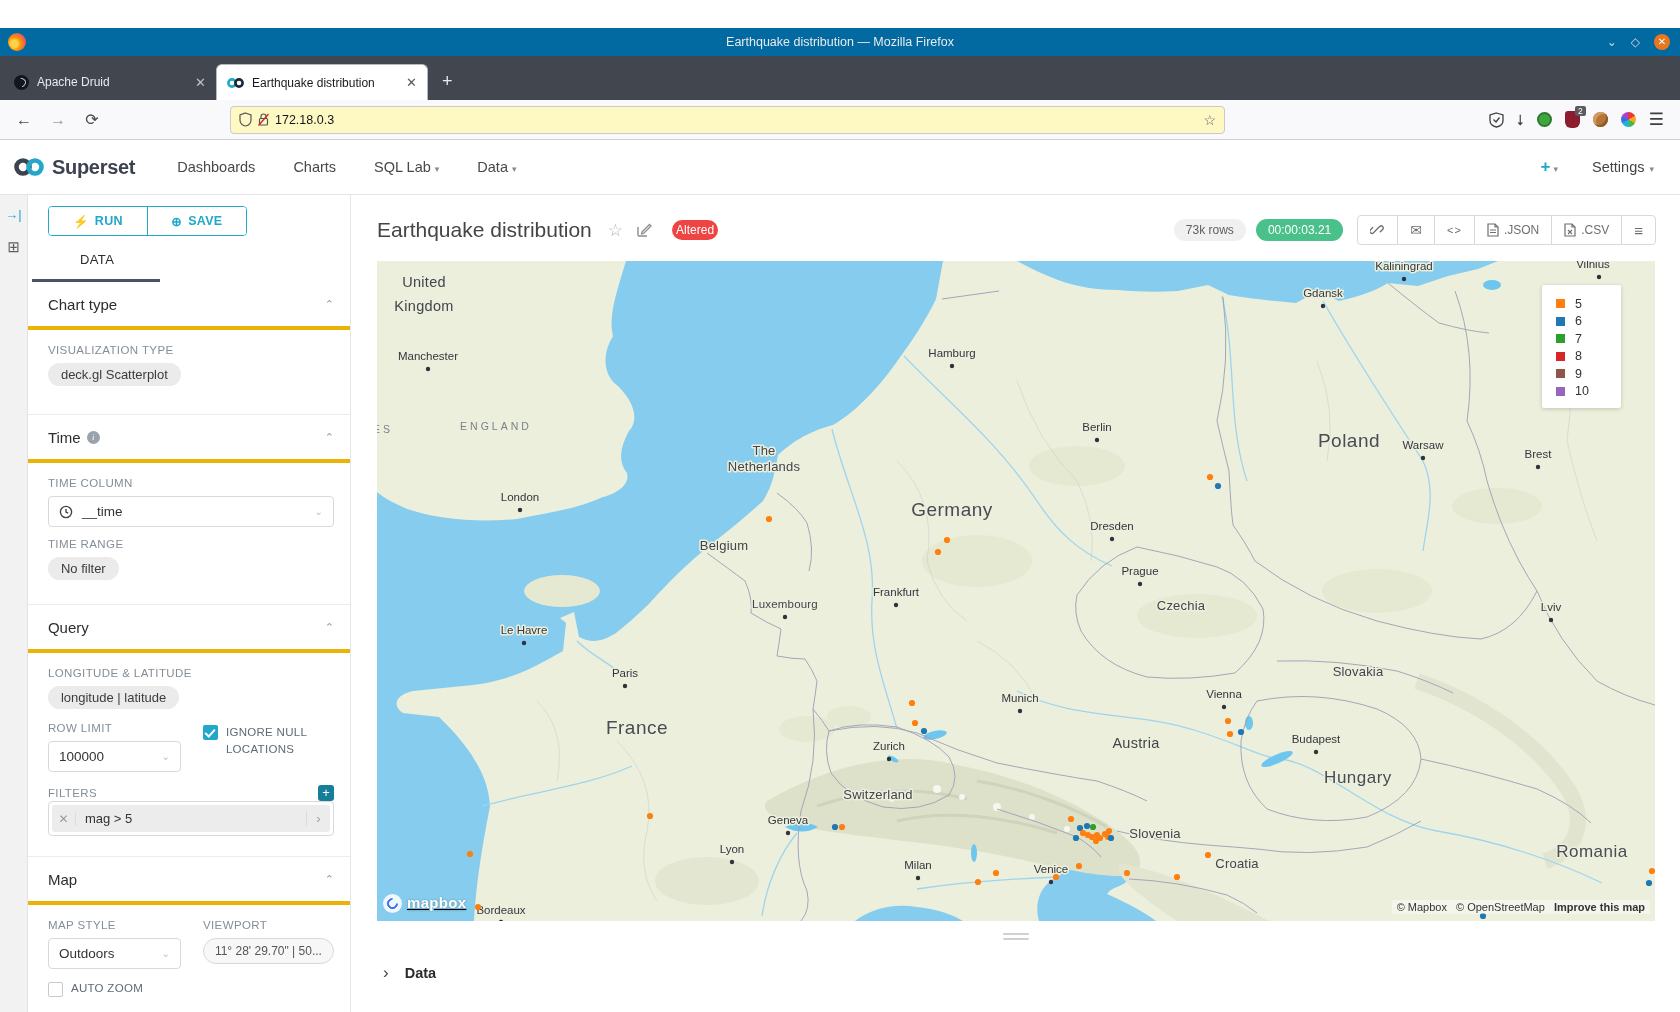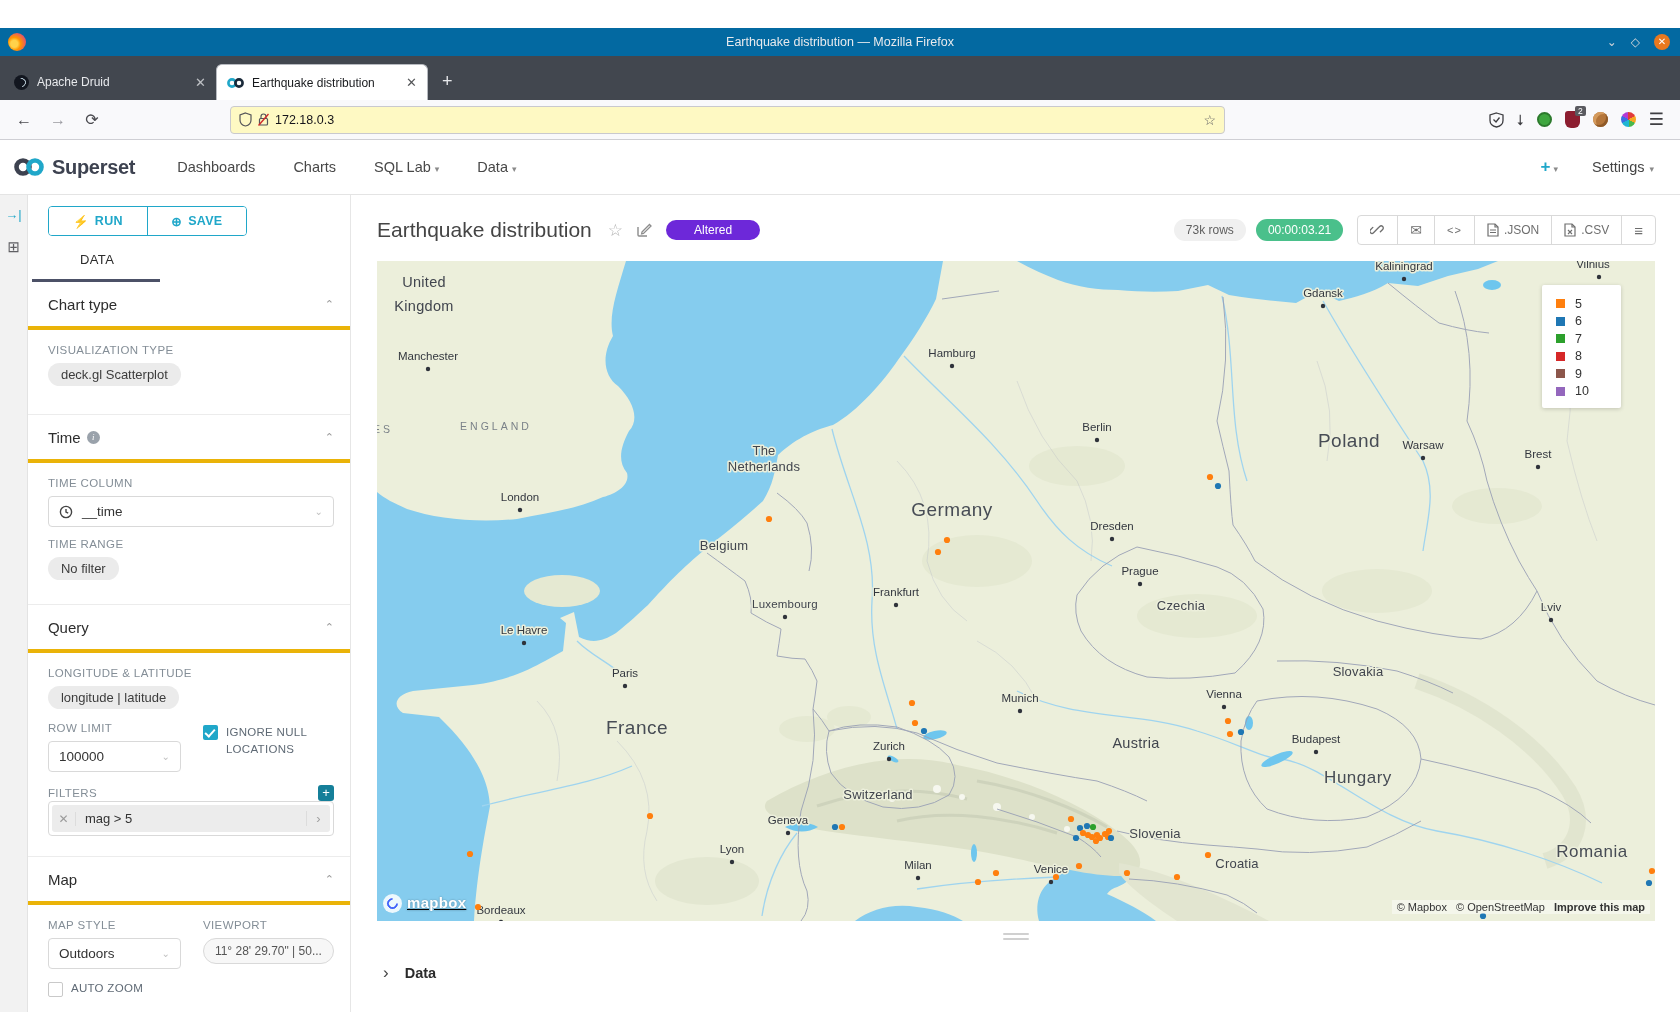--- a/index.html
+++ b/index.html
@@ -102,21 +102,21 @@
   .filter-chip .txt { padding:0 9px; }
   .filter-chip .go { margin-left:auto; width:24px; text-align:center; color:#a0a0a0; border-left:1px solid #dcdcdc; font-size:13px;}
   .vp-pill { display:inline-block; border:1px solid #d9d9d9; background:#f7f7f7; border-radius:14px;
     padding:5px 11px; font-size:12px; color:#555; white-space:nowrap; }
 
   
   .main { flex:1; border-left:1px solid #e6e6e6; background:#fff; display:flex; flex-direction:column; }
   .chart-header { height:62px; display:flex; align-items:center; padding:8px 24px 0 26px; }
   .chart-title { font-size:21px; color:#454545; }
   .hd-ic { color:#b3b3b3; margin-left:16px; font-size:17px; }
-  .badge-altered { margin-left:14px; background:#6d28d9; color:#fff; font-size:12px; border-radius:11px; padding:3px 28px; }
+  .badge-altered { margin-left:20px; background:#ef4444; color:#fff; font-size:12px; border-radius:11px; padding:3px 4px; }
   .hd-right { margin-left:auto; display:flex; align-items:center; gap:10px; }
   .pill-rows { background:#f0f0f0; color:#5f5f5f; font-size:12px; border-radius:11px; padding:4px 12px; }
   .pill-time { background:#4ac08b; color:#fff; font-size:12px; border-radius:11px; padding:4px 12px; }
   .exportbar { display:flex; border:1px solid #d9d9d9; border-radius:4px; margin-left:4px; height:30px; align-items:stretch;}
   .exportbar > div { display:flex; align-items:center; padding:0 12px; border-left:1px solid #d9d9d9;
     color:#6e6e6e; font-size:12px; gap:5px; cursor:pointer; }
   .exportbar > div:first-child { border-left:none; }
   .code-ic { font-size:11px; letter-spacing:1px; color:#6e6e6e; }
 
   .map-wrap { position:relative; width:1278px; height:660px; margin:4px 25px 0 26px; overflow:hidden;

